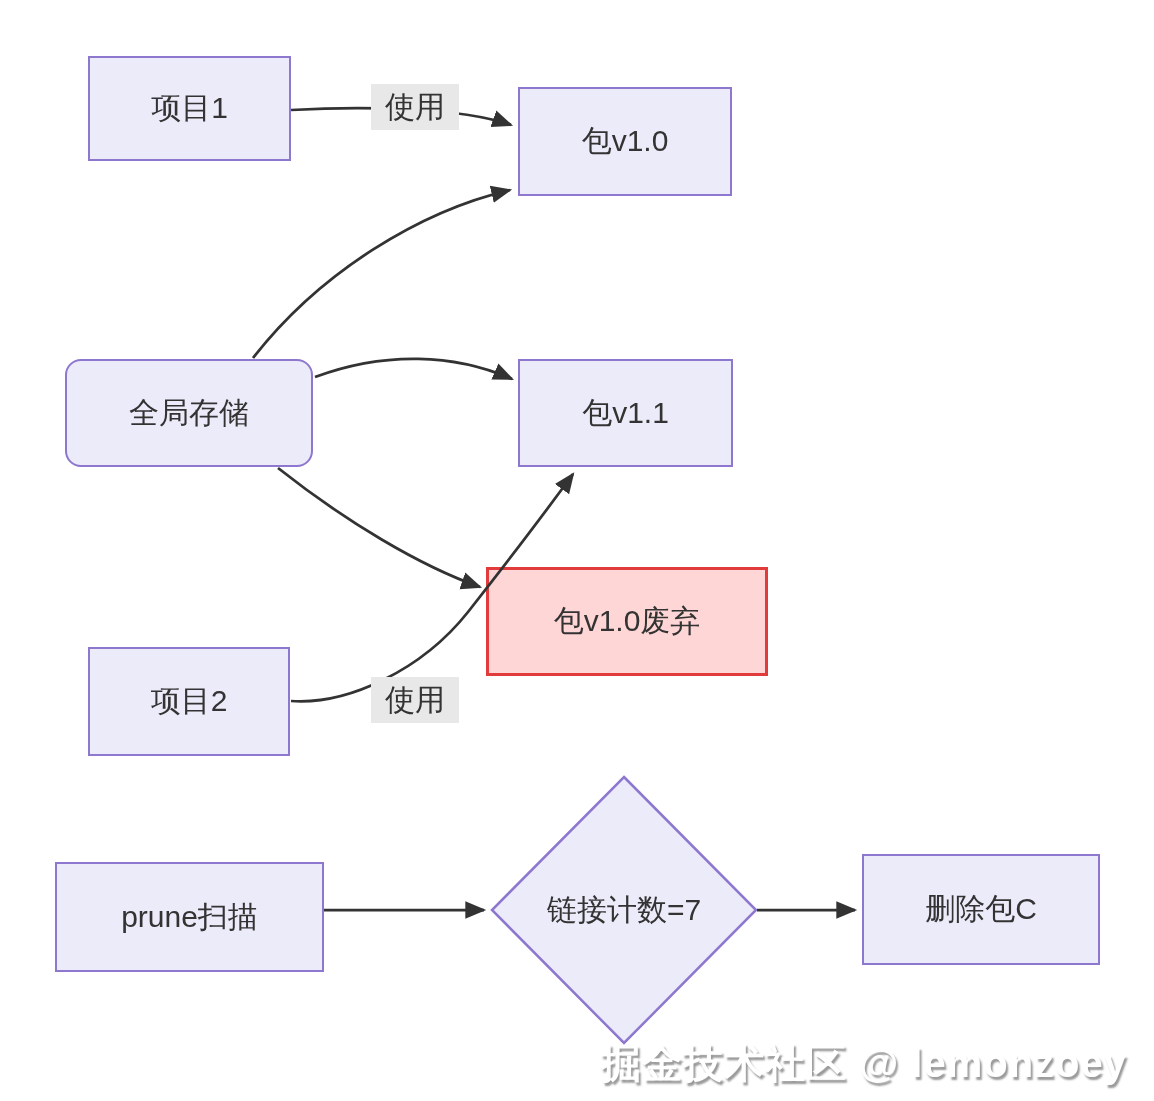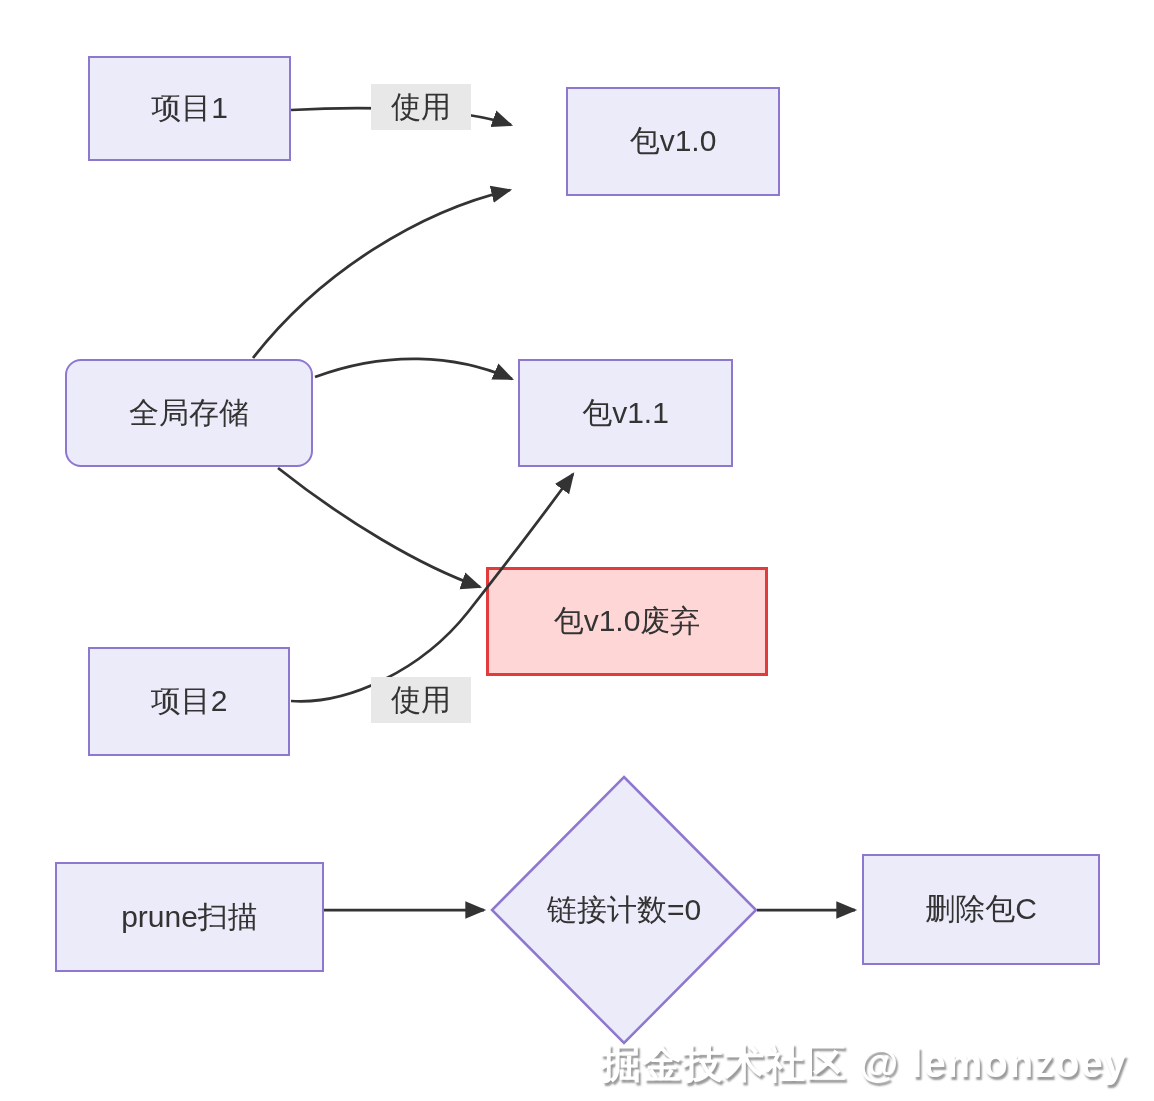--- a/index.html
+++ b/index.html
@@ -63,21 +63,21 @@
     stroke-width: 2.5;
   }
 
   
   .edge-label {
     position: absolute;
     background: var(--edge-label-bg, #E8E8E8);
     color: var(--text-color, #333333);
     font-size: 30px;
     line-height: 1.4;
-    padding: 2px 20px;
+    padding: 2px 14px;
     z-index: 3;
     white-space: nowrap;
   }
 
   .watermark {
     position: absolute;
     right: 27px;
     top: 1036px;
     font-size: 40px;
     font-weight: bold;
@@ -90,21 +90,21 @@
 </style>
 </head>
 <body>
 
 <div class="canvas">
 
   <div class="node" style="left:88px; top:56px; width:203px; height:105px;">
     <span>项目1</span>
   </div>
 
-  <div class="node" style="left:518px; top:87px; width:214px; height:109px;margin-left:48px;">
+  <div class="node" style="left:518px; top:87px; width:214px; height:109px;">
     <span>包v1.0</span>
   </div>
 
   <div class="node" style="left:65px; top:359px; width:248px; height:108px;border-radius:16px;">
     <span>全局存储</span>
   </div>
 
   <div class="node" style="left:518px; top:359px; width:215px; height:108px;">
     <span>包v1.1</span>
   </div>
@@ -137,21 +137,21 @@
     <path class="edge-path" d="M 291,110 C 360,106 460,107 511,125" marker-end="url(#arrow)"></path>
     <path class="edge-path" d="M 253,358 C 320,272 420,211 510,190" marker-end="url(#arrow)"></path>
     <path class="edge-path" d="M 315,377 C 385,351 455,354 512,379" marker-end="url(#arrow)"></path>
     <path class="edge-path" d="M 278,468 C 345,521 420,566 480,587" marker-end="url(#arrow)"></path>
     <path class="edge-path" d="M 291,701 C 348,705 422,670 468,612 C 512,556 549,507 573,474" marker-end="url(#arrow)"></path>
     <path class="edge-path" d="M 324,910 L 484,910" marker-end="url(#arrow)"></path>
     <path class="edge-path" d="M 757,910 L 855,910" marker-end="url(#arrow)"></path>
   </svg>
 
   <div class="diamond-node">
-    <span>链接计数=0</span>
+    <span>链接计数=7</span>
   </div>
 
   <div class="edge-label" style="left:371px; top:84px;">使用</div>
 
   <div class="edge-label" style="left:371px; top:677px;">使用</div>
 
   <div class="watermark">掘金技术社区 @ lemonzoey</div>
 
 </div>
 

